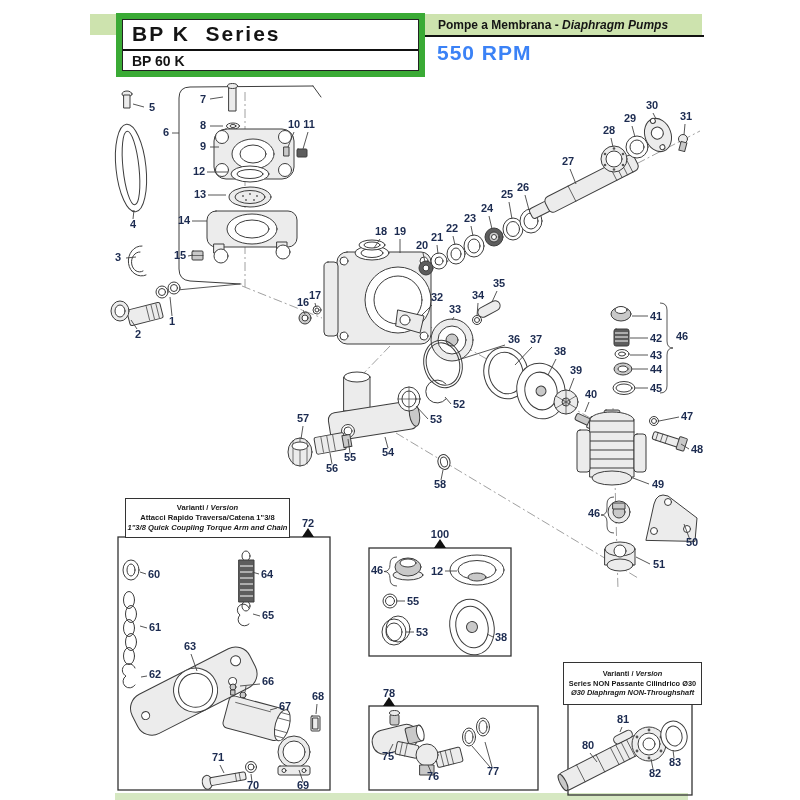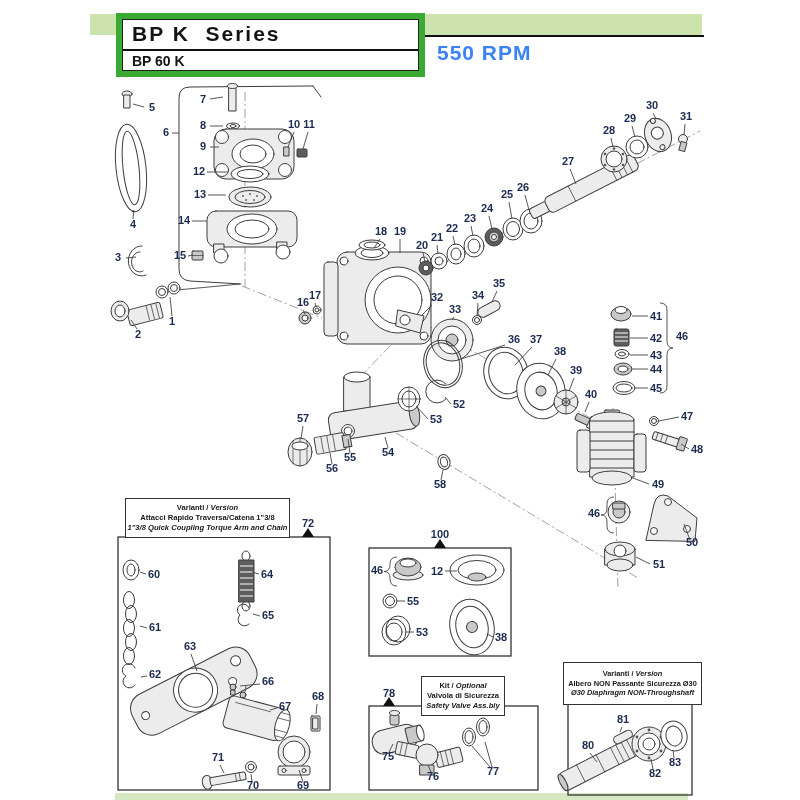--- a/index.html
+++ b/index.html
@@ -46,35 +46,31 @@
 
   <div class="band"></div>
   <div class="hline"></div>
   <div class="greenbox">
     <div class="inner">
       <div class="series">BP K  Series</div>
       <div class="divider"></div>
       <div class="model">BP 60 K</div>
     </div>
   </div>
+  <div class="subtitle"><span>Pompe a Membrana - </span><span class="it">Diaphragm Pumps</span></div>
   <div class="rpm">550 RPM</div>
 
   <div class="vbox" id="tb1">
     <div><span>Varianti / </span><span class="i">Version</span></div>
     <div>Attacci Rapido Traversa/Catena 1"3/8</div>
     <div class="i">1"3/8 Quick Coupling Torque Arm and Chain</div>
   </div>
-  <div class="vbox" id="tb2">
-    <div><span>Kit / </span><span class="i">Optional</span></div>
-    <div>Valvola di Sicurezza</div>
-    <div class="i">Safety Valve Ass.bly</div>
-  </div>
   <div class="vbox" id="tb3">
     <div><span>Varianti / </span><span class="i">Version</span></div>
-    <div>Albero NON Passante Sicurezza Ø30</div>
+    <div>Series NON Passante Cilindrico Ø30</div>
     <div class="i">Ø30 Diaphragm NON-Throughshaft</div>
   </div>
 
   <div class="bstrip"></div>
 
   <svg id="diagram" width="800" height="800" viewBox="0 0 800 800">
 
     <g>
       <line class="axis" x1="245" y1="92" x2="245" y2="287"></line>
       <line class="axis" x1="242" y1="286" x2="322" y2="318"></line>

